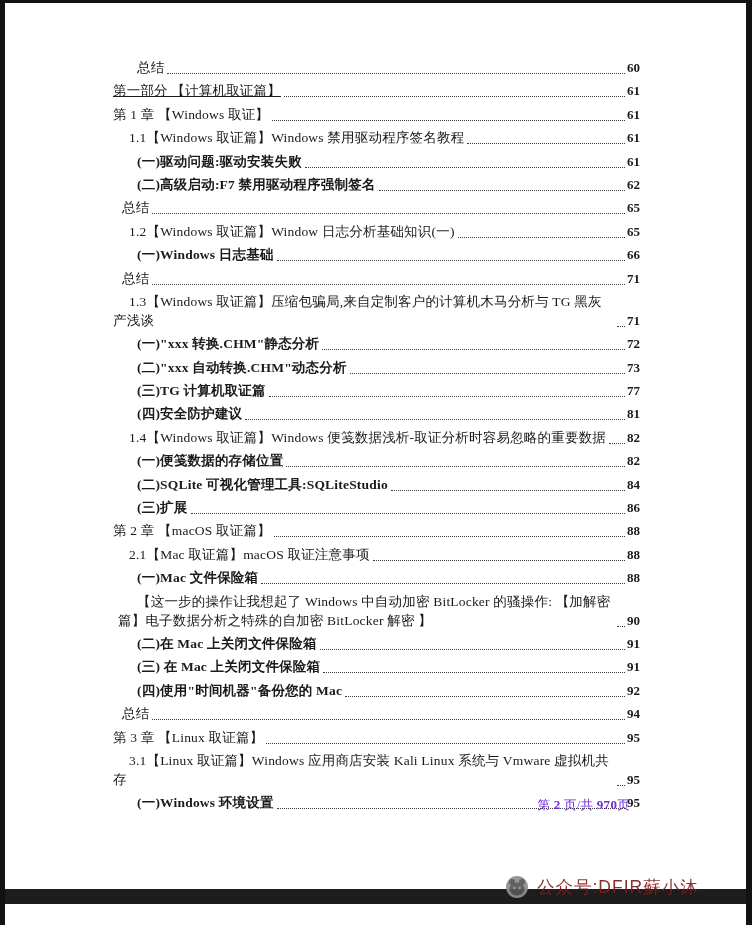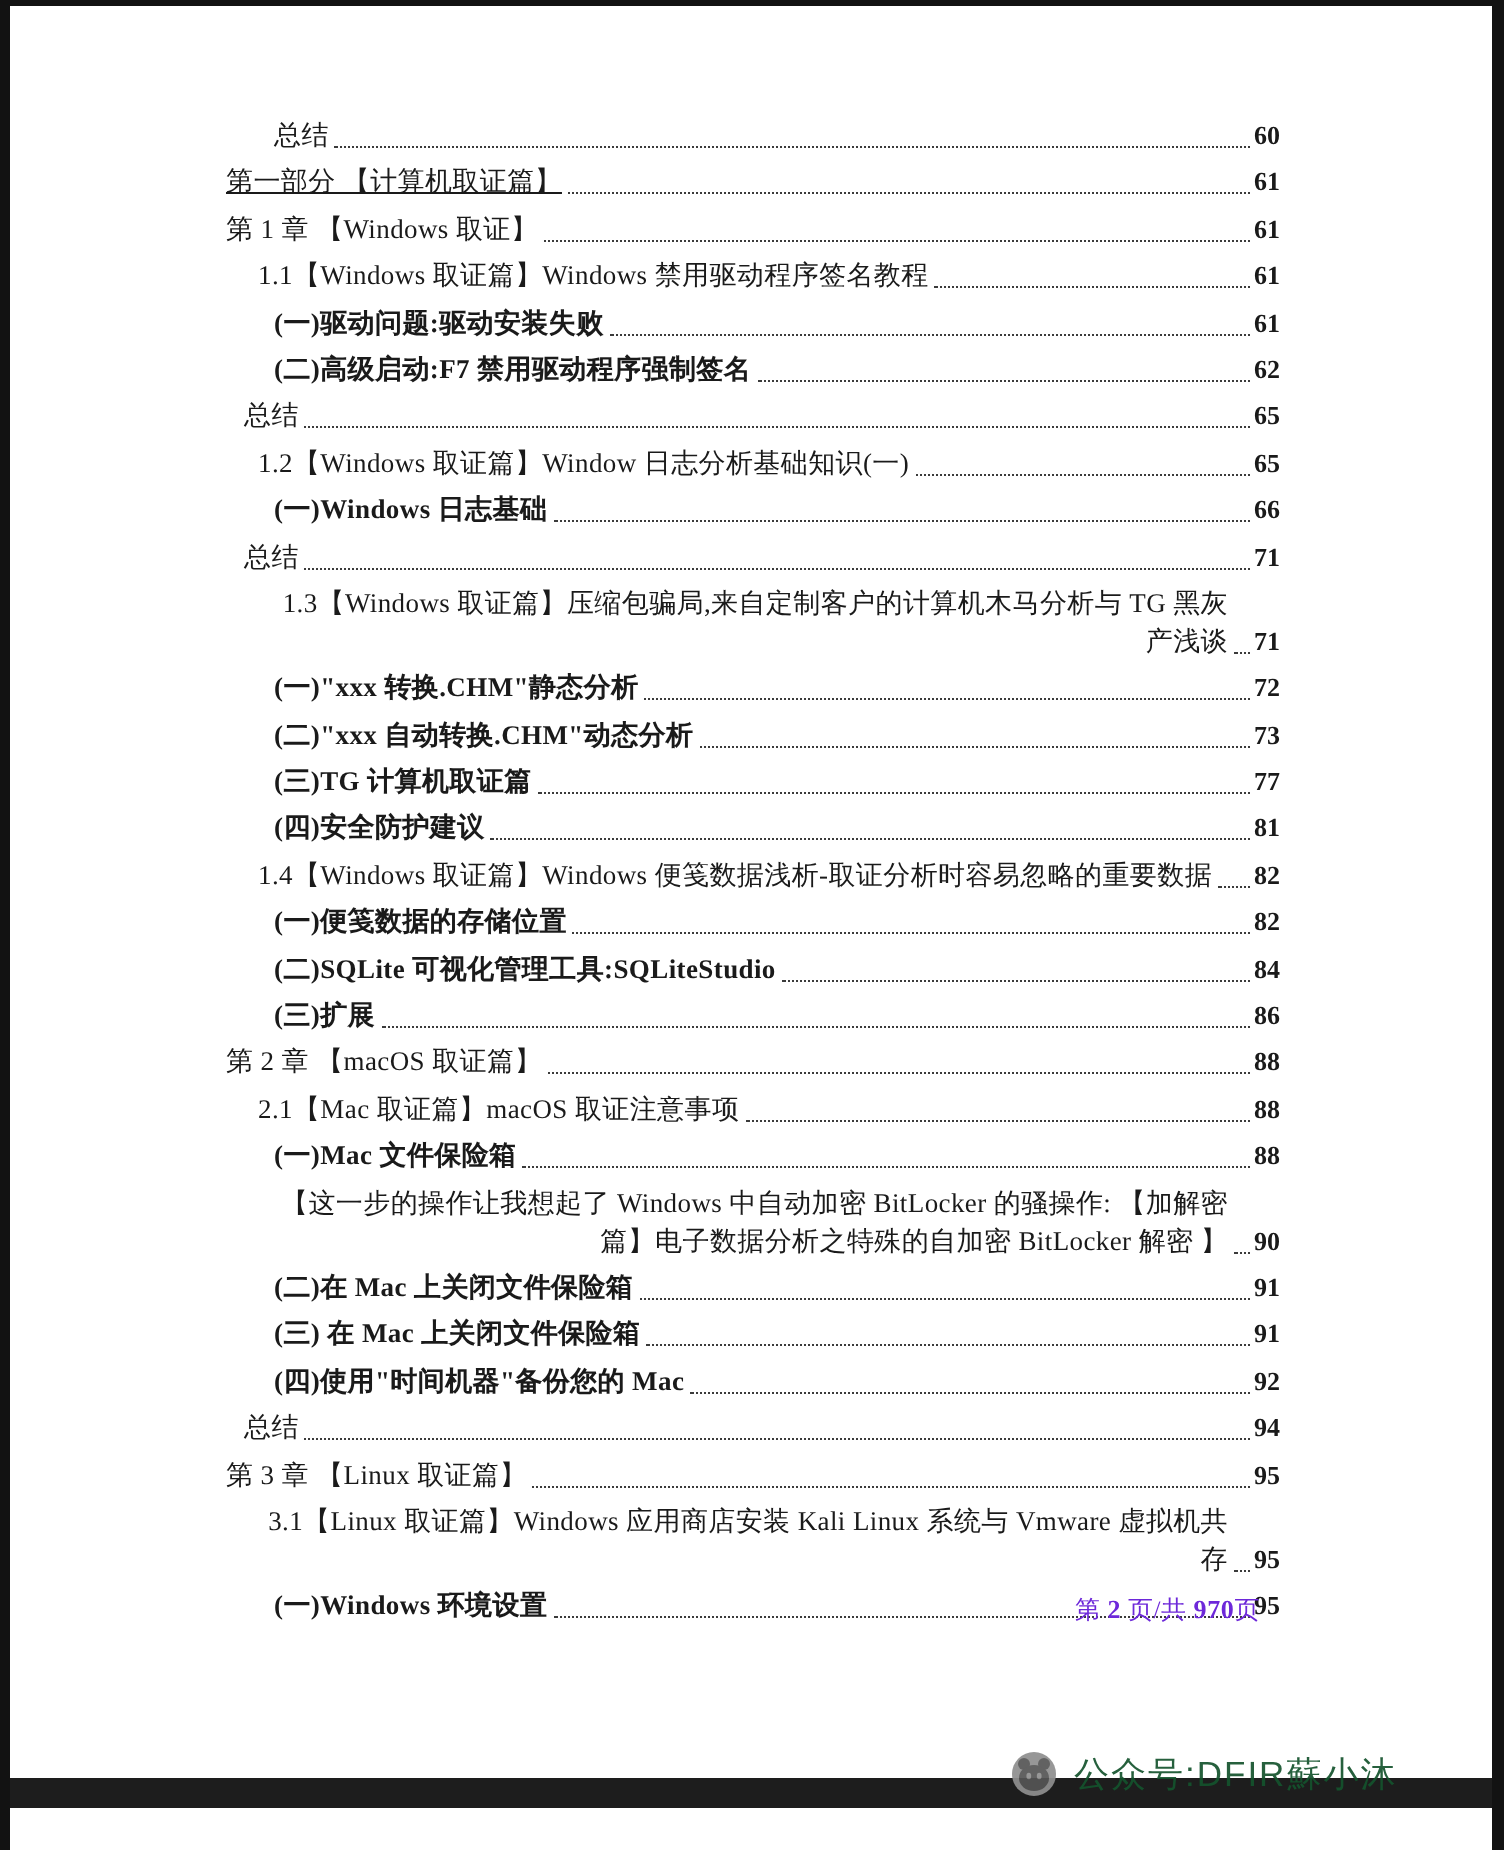--- a/index.html
+++ b/index.html
@@ -7,21 +7,21 @@
     position:relative; width:752px; height:925px; background:#ffffff;
     box-sizing:border-box; overflow:hidden;
     border-top:3px solid #121212; border-left:5px solid #121212; border-right:6px solid #121212;
     font-family:"Liberation Serif","DejaVu Serif",serif; color:#1a1a1a;
   }
   .toc { position:absolute; left:108px; top:55px; width:527px; }
   .toc-row {
     display:flex; align-items:flex-end; line-height:19px; font-size:13.5px;
     margin-bottom:4.4px; cursor:pointer;
   }
-  .toc-title { flex:0 1 auto; letter-spacing:0.2px;text-align:right; }
+  .toc-title { flex:0 1 auto; letter-spacing:0.2px; }
   .toc-leader {
     flex:1 1 auto; min-width:8px; height:0;
     border-bottom:1.8px dotted #3b3b3b; margin:0 2px 3px 3px;
   }
   .toc-page { flex:0 0 auto; font-weight:bold; font-size:13px; }
   .lvl-part .toc-title     { text-indent:0;text-decoration:underline; }
   .lvl-chapter .toc-title  { text-indent:0; }
   .lvl-section .toc-title  { text-indent:16px; }
   .lvl-sub .toc-title      { text-indent:24px;font-weight:bold; }
   .lvl-summary .toc-title  { text-indent:9px; }
@@ -32,21 +32,21 @@
     position:absolute; right:116px; top:794px; font-size:12.5px; color:#6d28d9;
     letter-spacing:0.3px;
   }
   .page-footer b { font-size:13px; }
   .separator-bar {
     position:absolute; left:-5px; top:886px; width:752px; height:15px;
     background:#1d1d1d; z-index:1;
   }
   .watermark {
     position:absolute; left:500px; top:872px; z-index:2; display:flex; align-items:center;
-    gap:8px; color:#14532d; opacity:0.92;
+    gap:8px; color:#7f1d1d; opacity:0.92;
     font-family:"Liberation Sans","DejaVu Sans",sans-serif;
     font-size:17.5px; letter-spacing:1px; white-space:nowrap;
   }
   .wm-icon { width:24px; height:24px; flex:0 0 auto; }
   .next-page { position:absolute; left:0; top:901px; width:741px; height:24px; background:#ffffff; }
 </style>
 </head>
 <body>
 
 <div class="screen">

